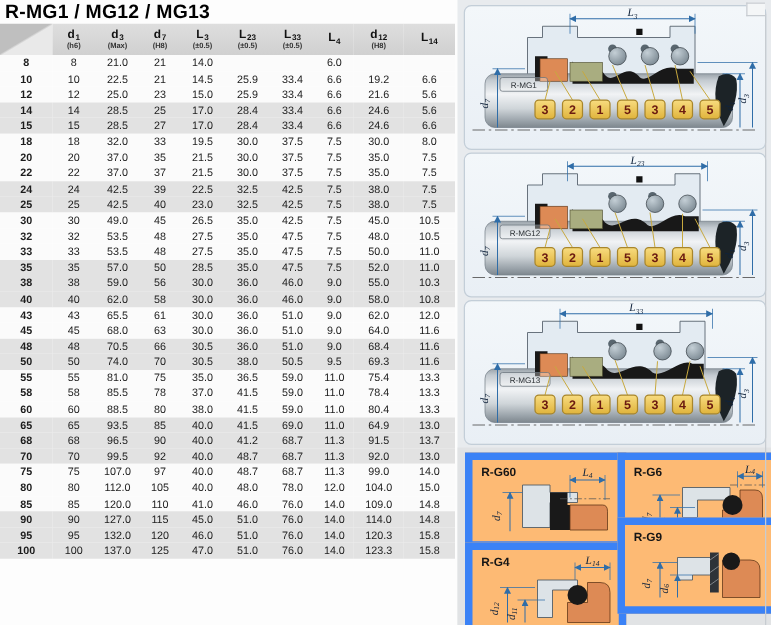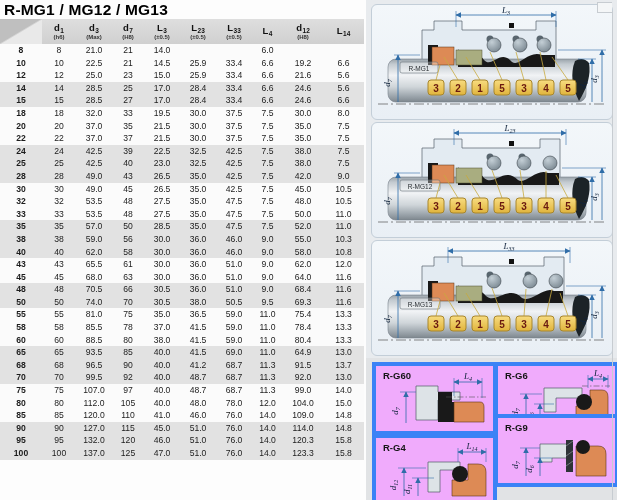--- a/index.html
+++ b/index.html
@@ -16,21 +16,21 @@
   .hn{font-size:6px;color:#333;margin-top:1px;}
   tbody td,tbody th{height:12.6px;}
   tbody th.rl{font-weight:bold;}
   tbody tr{background:#fbfbfb;}
   tbody tr.shade{background:#e2e2e2;}
   .right{position:absolute;left:366px;top:0;width:251px;height:500px;background:#e8ebee;}
   .panel{position:absolute;left:5px;width:240px;height:114px;background:linear-gradient(#f3f7fa,#e9eff5);
          border:1px solid #c3ced8;border-radius:6px;}
   .p1{top:4px}.p2{top:122px}.p3{top:240px}
   .seats{position:absolute;left:0;top:358px;width:251px;height:142px;background:#e1e3e5;}
-  .seat{position:absolute;width:117px;height:65px;background:#f0abfc;border:4px solid #3b82f6;}
+  .seat{position:absolute;width:117px;height:65px;background:#fdba74;border:6px solid #3b82f6;}
   .s1{left:6px;top:4px}.s2{left:128px;top:4px}.s3{left:6px;top:76px}.s4{left:128px;top:56px}
   .edge{position:absolute;right:4px;top:11px;height:489px;border-left:1px solid #c7ccd1;}
   .notch{position:absolute;right:5px;top:2px;width:14px;height:9px;border:1px solid #c7ccd1;border-right:none;background:#f4f6f7;}
   svg{display:block}
   .dim{stroke:#2f6da8;stroke-width:.8;fill:none;}
   .ext{stroke:#2f6da8;stroke-width:.6;fill:none;}
   .dlab{font-family:"Liberation Serif",serif;font-style:italic;font-size:9px;fill:#10233c;}
   .dsub{font-size:6px;}
   .cl{stroke:#555;stroke-width:.7;stroke-dasharray:10 3 2 3;fill:none;}
   .cl2{stroke:#555;stroke-width:.6;stroke-dasharray:6 2 1.5 2;fill:none;}
@@ -237,32 +237,20 @@
     <td>25</td>
     <td>42.5</td>
     <td>40</td>
     <td>23.0</td>
     <td>32.5</td>
     <td>42.5</td>
     <td>7.5</td>
     <td>38.0</td>
     <td>7.5</td>
   </tr>
-        <tr class="shade">
-    <th class="rl">28</th>
-    <td>28</td>
-    <td>49.0</td>
-    <td>43</td>
-    <td>26.5</td>
-    <td>35.0</td>
-    <td>42.5</td>
-    <td>7.5</td>
-    <td>42.0</td>
-    <td>9.0</td>
-  </tr>
         <tr>
     <th class="rl">30</th>
     <td>30</td>
     <td>49.0</td>
     <td>45</td>
     <td>26.5</td>
     <td>35.0</td>
     <td>42.5</td>
     <td>7.5</td>
     <td>45.0</td>

